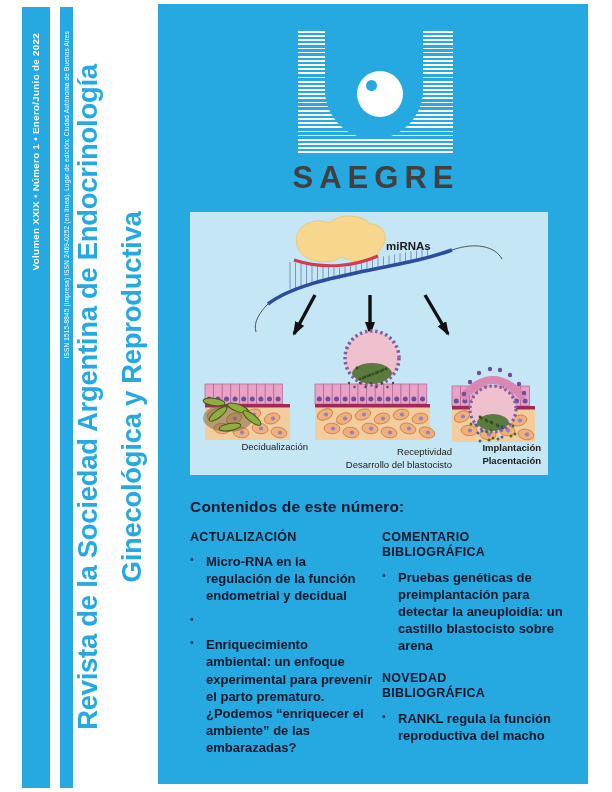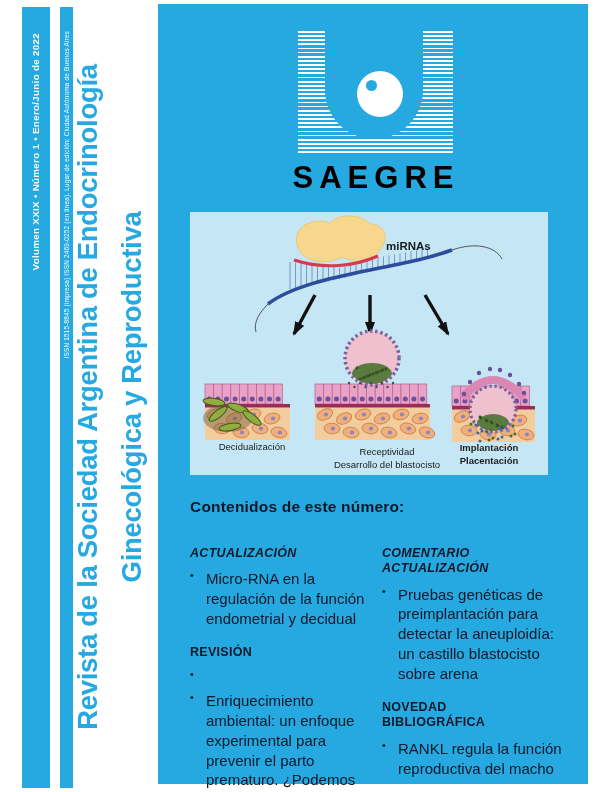--- a/index.html
+++ b/index.html
@@ -29,45 +29,45 @@
   
   .main-block{position:absolute;left:158px;top:4px;width:430px;height:780px;background:var(--cyan);}
 
   
   .logo{position:absolute;left:140px;top:27px;width:155px;height:122px;
     background:repeating-linear-gradient(to bottom,#fff 0 1.7px,transparent 1.7px 4.15px);}
   .logo-arch{position:absolute;left:27px;top:0;width:98px;height:108px;background:var(--cyan);
     border-radius:0 0 52px 52px;}
   .logo-egg{position:absolute;left:32px;top:40px;width:46px;height:46px;border-radius:50%;background:#fff;}
   .logo-egg-dot{position:absolute;left:9px;top:9px;width:11px;height:11px;border-radius:50%;background:var(--cyan);}
-  .logo-wordmark{position:absolute;left:0;top:156px;width:100%;text-align:center;color:#000000;
+  .logo-wordmark{position:absolute;left:0;top:156px;width:100%;text-align:center;color:#404040;
     font-size:31px;font-weight:bold;letter-spacing:6px;text-indent:6px;}
 
   
   .figure-panel{position:absolute;left:32px;top:208px;width:358px;height:263px;background:var(--panel);}
   .figure-panel svg{position:absolute;left:0;top:0;}
   .mirna-label{position:absolute;left:196px;top:28px;font-size:11.5px;color:#1a1a1a;font-weight:bold;
     font-family:"Liberation Sans",sans-serif;}
-  .fig-cap{position:absolute;text-align:center;font-size:9.5px;line-height:1.4;color:#1b1b1b;}
+  .fig-cap{position:absolute;text-align:right;font-size:9.5px;line-height:1.4;color:#1b1b1b;}
   .cap-1{left:6px;top:228px;width:112px;}
   .cap-2{left:132px;top:233px;width:130px;}
   .cap-3{left:247px;top:229px;width:104px;font-weight:bold;}
 
   
   .contents{position:absolute;left:32px;top:494px;width:384px;color:#0f172a;}
   .contents-heading{font-size:15.5px;font-weight:bold;letter-spacing:.2px;}
   .cols{display:flex;margin-top:14px;}
   .col{width:192px;}
   .col+.col{margin-left:0;}
   .sec-title{font-size:12.5px;font-weight:bold;letter-spacing:.3px;margin-top:17px;}
-  .col .sec-title:first-child{margin-top:16px;font-style:italic;}
+  .col .sec-title:first-child{margin-top:0;}
   .col-right .sec-title{max-width:150px;line-height:1.18;}
   .item{display:flex;margin-top:9px;}
   .item .dot{width:16px;flex:0 0 16px;font-size:10.5px;line-height:1.32;}
-  .item .txt{font-size:15px;line-height:1.32;width:168px;}
+  .item .txt{font-size:13px;line-height:1.32;width:168px;font-weight:bold;}
 </style>
 </head>
 <body>
 
 <div class="page">
 
   <div class="spine-bar"></div>
   <div class="issn-bar"></div>
   <div class="rot spine-vol">Volumen XXIX • Número 1 • Enero/Junio de 2022</div>
   <div class="rot issn-text">ISSN 1515-8845 (impresa) ISSN 2469-0252 (en línea). Lugar de edición: Ciudad Autónoma de Buenos Aires</div>
@@ -343,31 +343,30 @@
 
     <div class="contents">
       <div class="contents-heading">Contenidos de este número:</div>
       <div class="cols">
         <div class="col col-left">
           <div class="sec-title">ACTUALIZACIÓN</div>
           <div class="item">
             <span class="dot">•</span>
             <span class="txt">Micro-RNA en la regulación de la función endometrial y decidual</span>
           </div>
-          <div class="sec-title">REVISIÓN</div>
           <div class="item">
             <span class="dot">•</span>
           </div>
           <div class="item">
             <span class="dot">•</span>
             <span class="txt">Enriquecimiento ambiental: un enfoque experimental para prevenir el parto prematuro. ¿Podemos “enriquecer el ambiente” de las embarazadas?</span>
           </div>
         </div>
         <div class="col col-right">
-          <div class="sec-title">COMENTARIO ACTUALIZACIÓN</div>
+          <div class="sec-title">COMENTARIO BIBLIOGRÁFICA</div>
           <div class="item">
             <span class="dot">•</span>
             <span class="txt">Pruebas genéticas de preimplantación para detectar la aneuploidía: un castillo blastocisto sobre arena</span>
           </div>
           <div class="sec-title">NOVEDAD BIBLIOGRÁFICA</div>
           <div class="item">
             <span class="dot">•</span>
             <span class="txt">RANKL regula la función reproductiva del macho</span>
           </div>
         </div>

